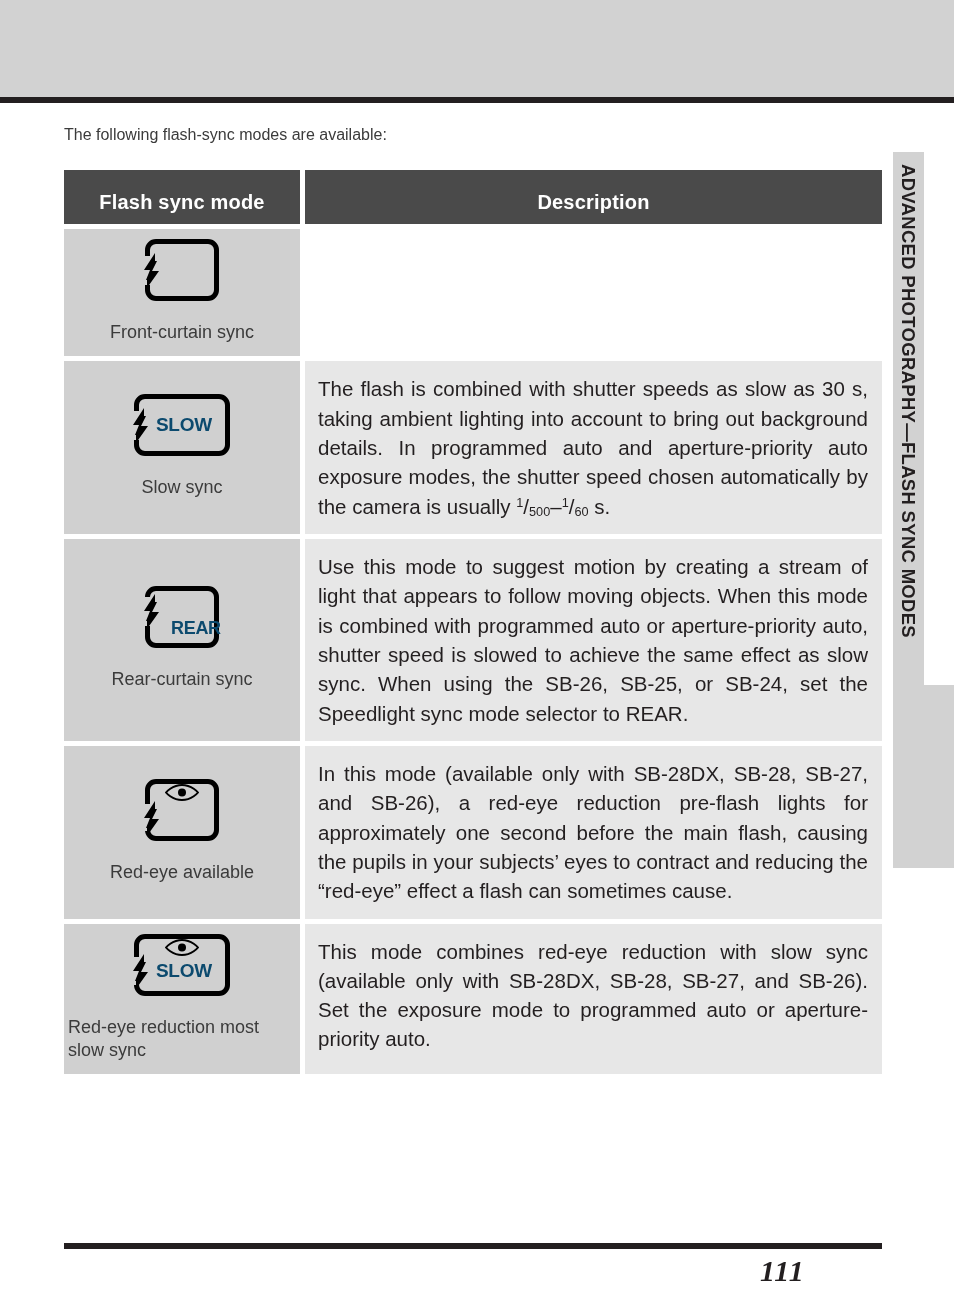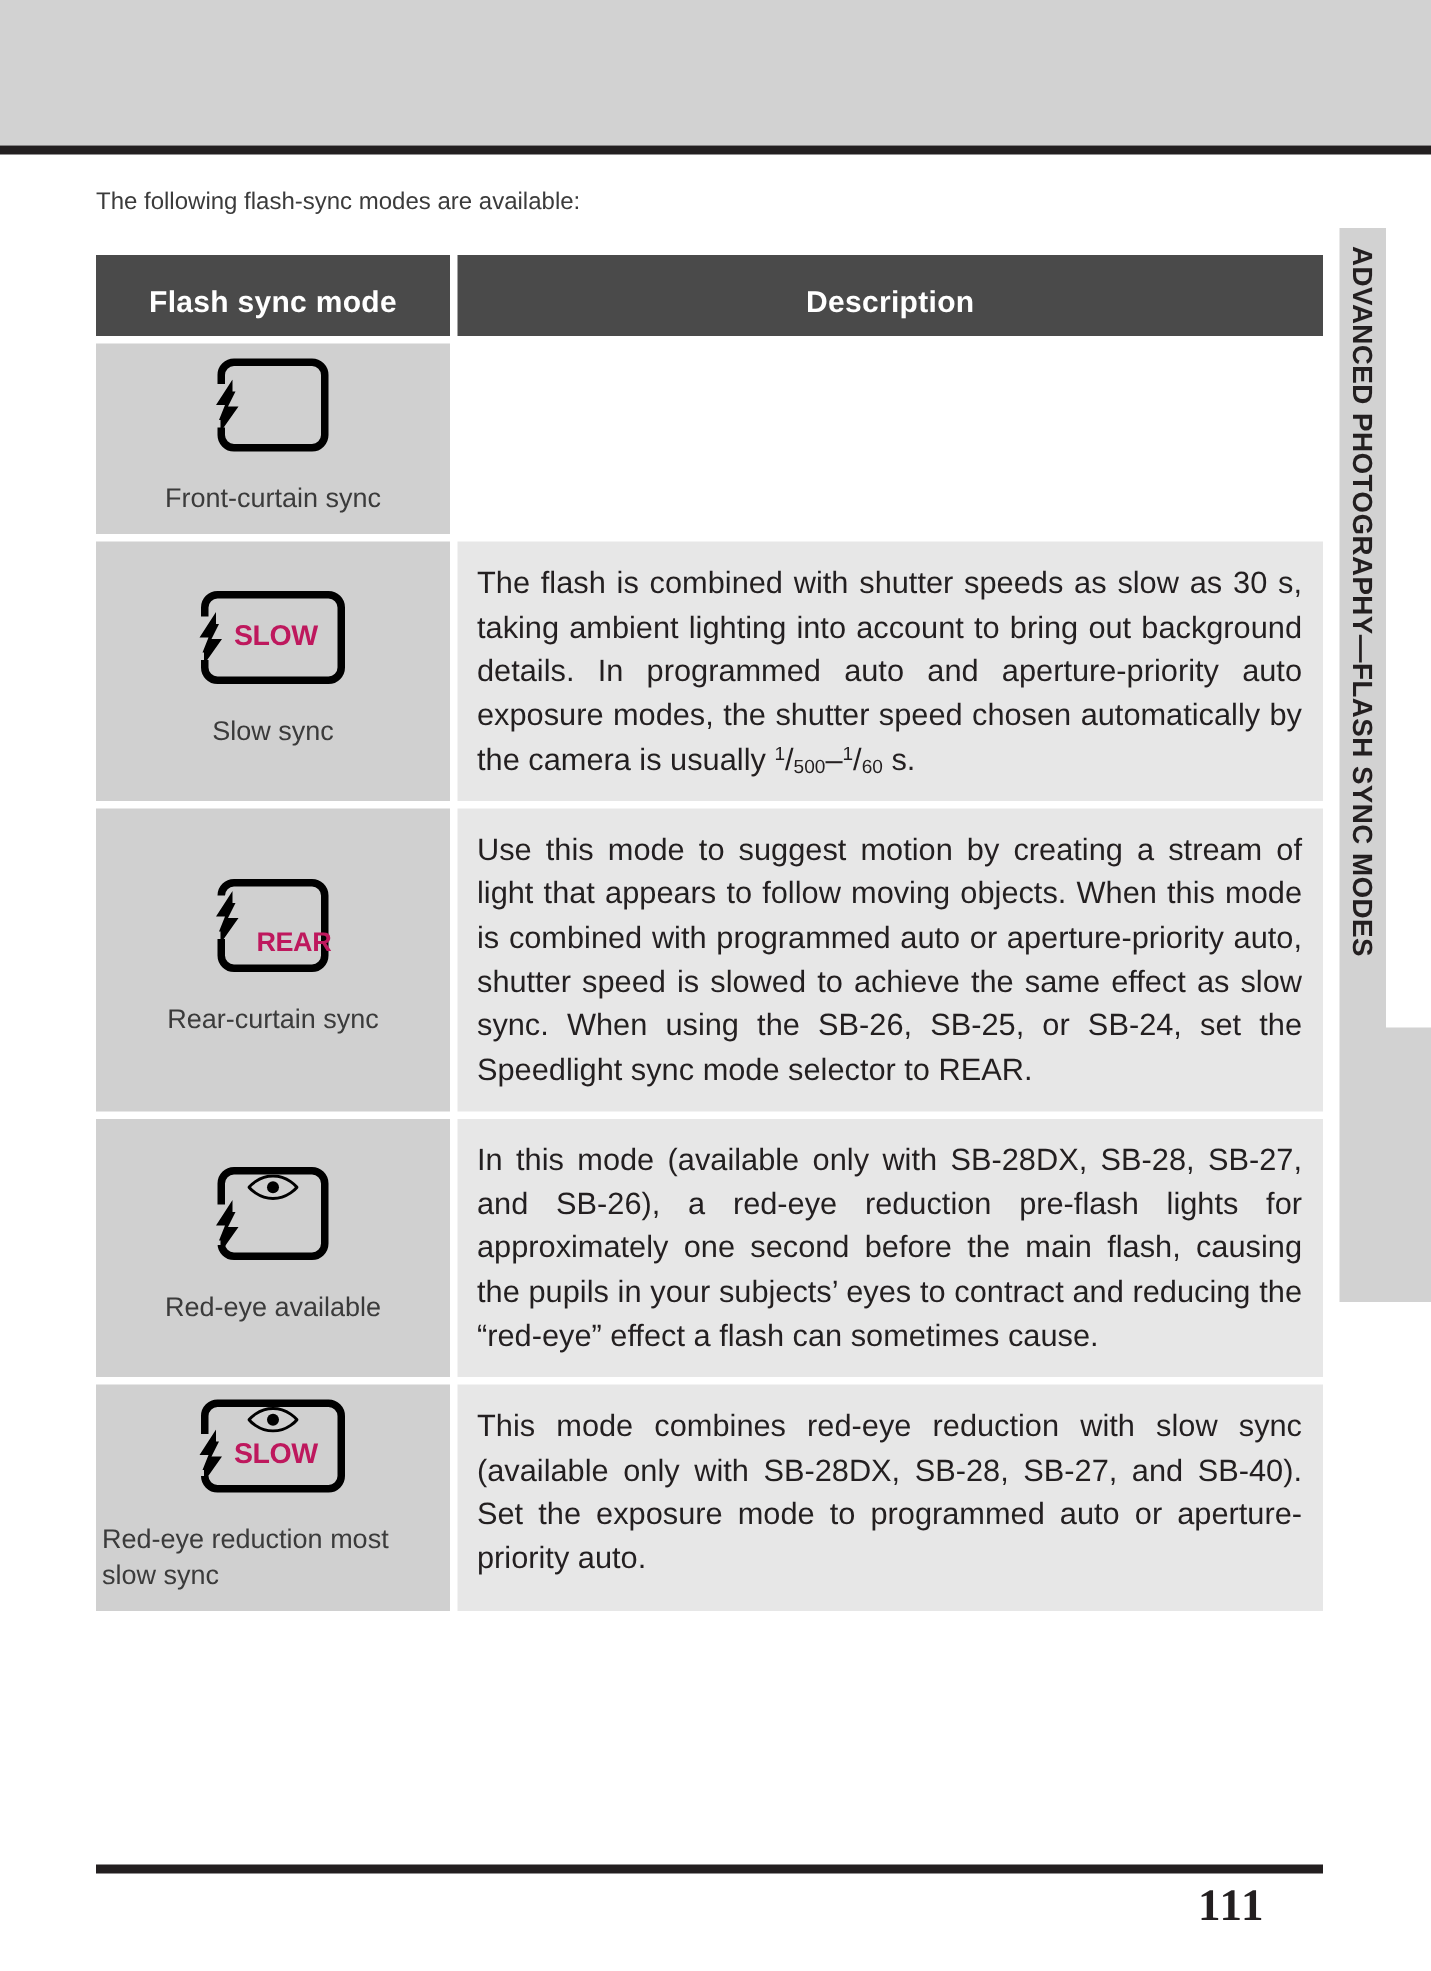--- a/index.html
+++ b/index.html
@@ -32,23 +32,24 @@
   .bottom-rule {
     position: absolute;
     left: 64px; top: 1243px;
     width: 818px; height: 6px;
     background: #231f20;
   }
   .page-number {
     position: absolute;
     left: 760px; top: 1254px;
     width: 122px;
-    text-align: center;
+    text-align: left;
     font-family: "Liberation Serif", serif;
     font-weight: bold;
+    font-style: italic;
     font-size: 30px;
     letter-spacing: 1px;
     color: #231f20;
   }
 
   
   .tab-strip {
     position: absolute;
     left: 893px; top: 152px;
     width: 31px; height: 716px;
@@ -184,21 +185,21 @@
     top: 5px;
     width: 34px;
     height: 17px;
   }
   .icon .word {
     position: absolute;
     font-family: "Liberation Sans", sans-serif;
     font-weight: bold;
     font-size: 19px;
     letter-spacing: -0.3px;
-    color: #be185d;
+    color: #0c4a6e;
     line-height: 1;
     text-align: right;
   }
   .icon .word.slow {
     left: 22px;
     top: 21px;
   }
   .icon .word.slow-eye {
     left: 22px;
     top: 27px;
@@ -320,20 +321,20 @@
           <circle cx="17" cy="8.5" r="4" fill="#000"></circle>
         </svg>
         <svg class="bolt" viewBox="0 0 24 35">
           <path d="M14 0 L3 17 L9 17 L5 27 L6 27 L6 35 L18 18 L11 18 L16 8 L14 8 Z" fill="#000"></path>
         </svg>
         <div class="word slow-eye">SLOW</div>
       </div>
       <div class="mode-label">Red-eye reduction most slow sync</div>
     </div>
     <div class="cell-desc">
-      <p>This mode combines red-eye reduction with slow sync (available only with SB-28DX, SB-28, SB-27, and SB-40).  Set the exposure mode to programmed auto or aperture-priority auto.</p>
+      <p>This mode combines red-eye reduction with slow sync (available only with SB-28DX, SB-28, SB-27, and SB-26).  Set the exposure mode to programmed auto or aperture-priority auto.</p>
     </div>
   </div>
 
 </div>
 
 <div class="bottom-rule"></div>
 <div class="page-number">111</div>
 
 </body></html>

